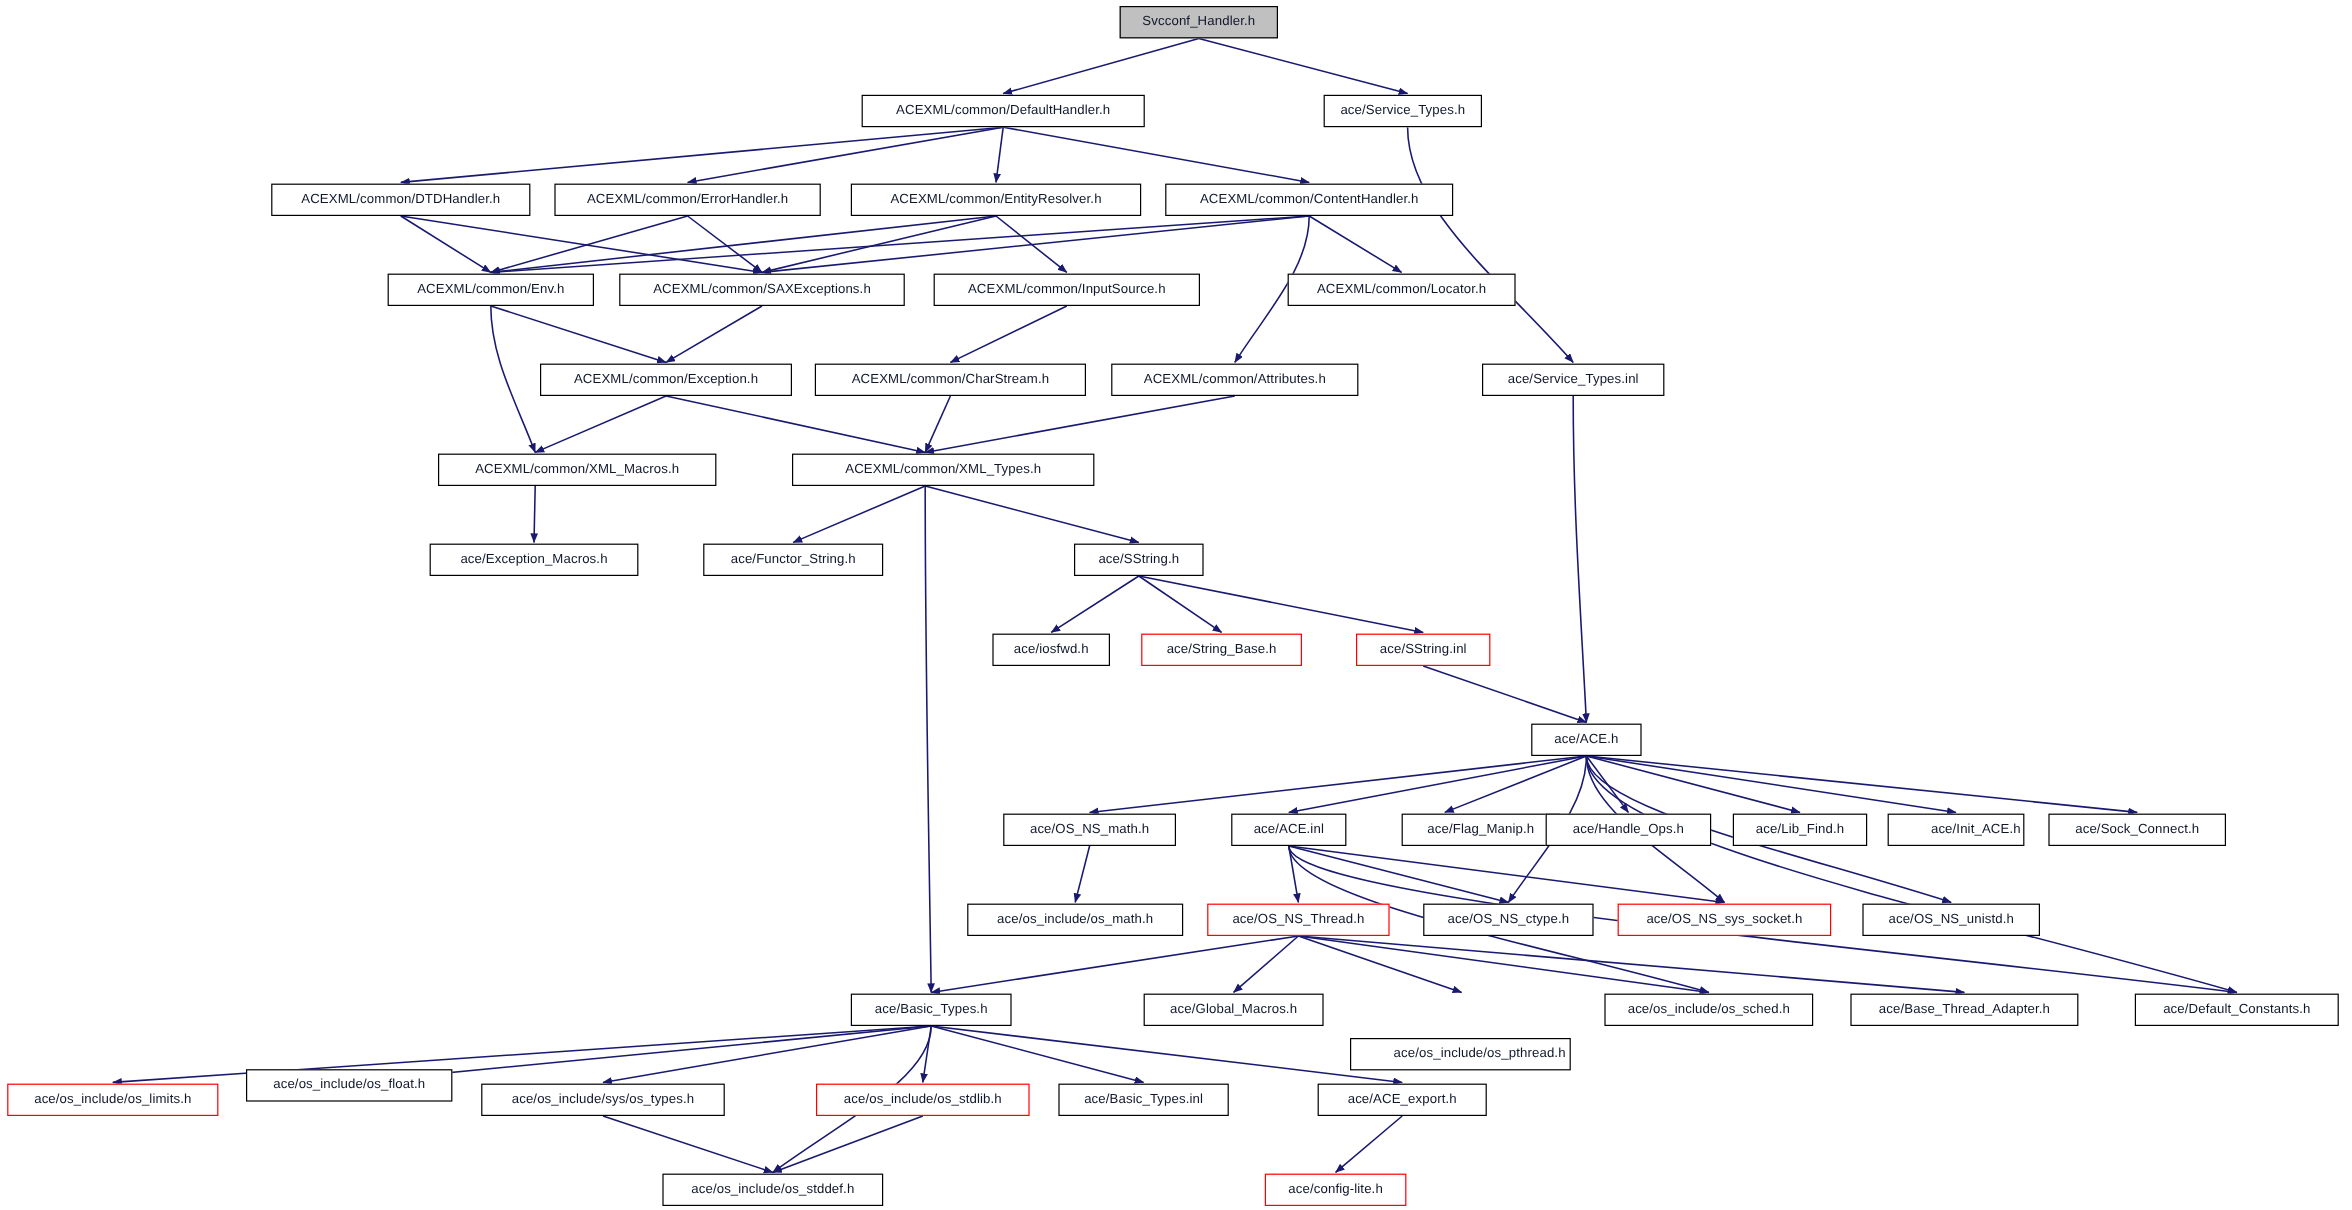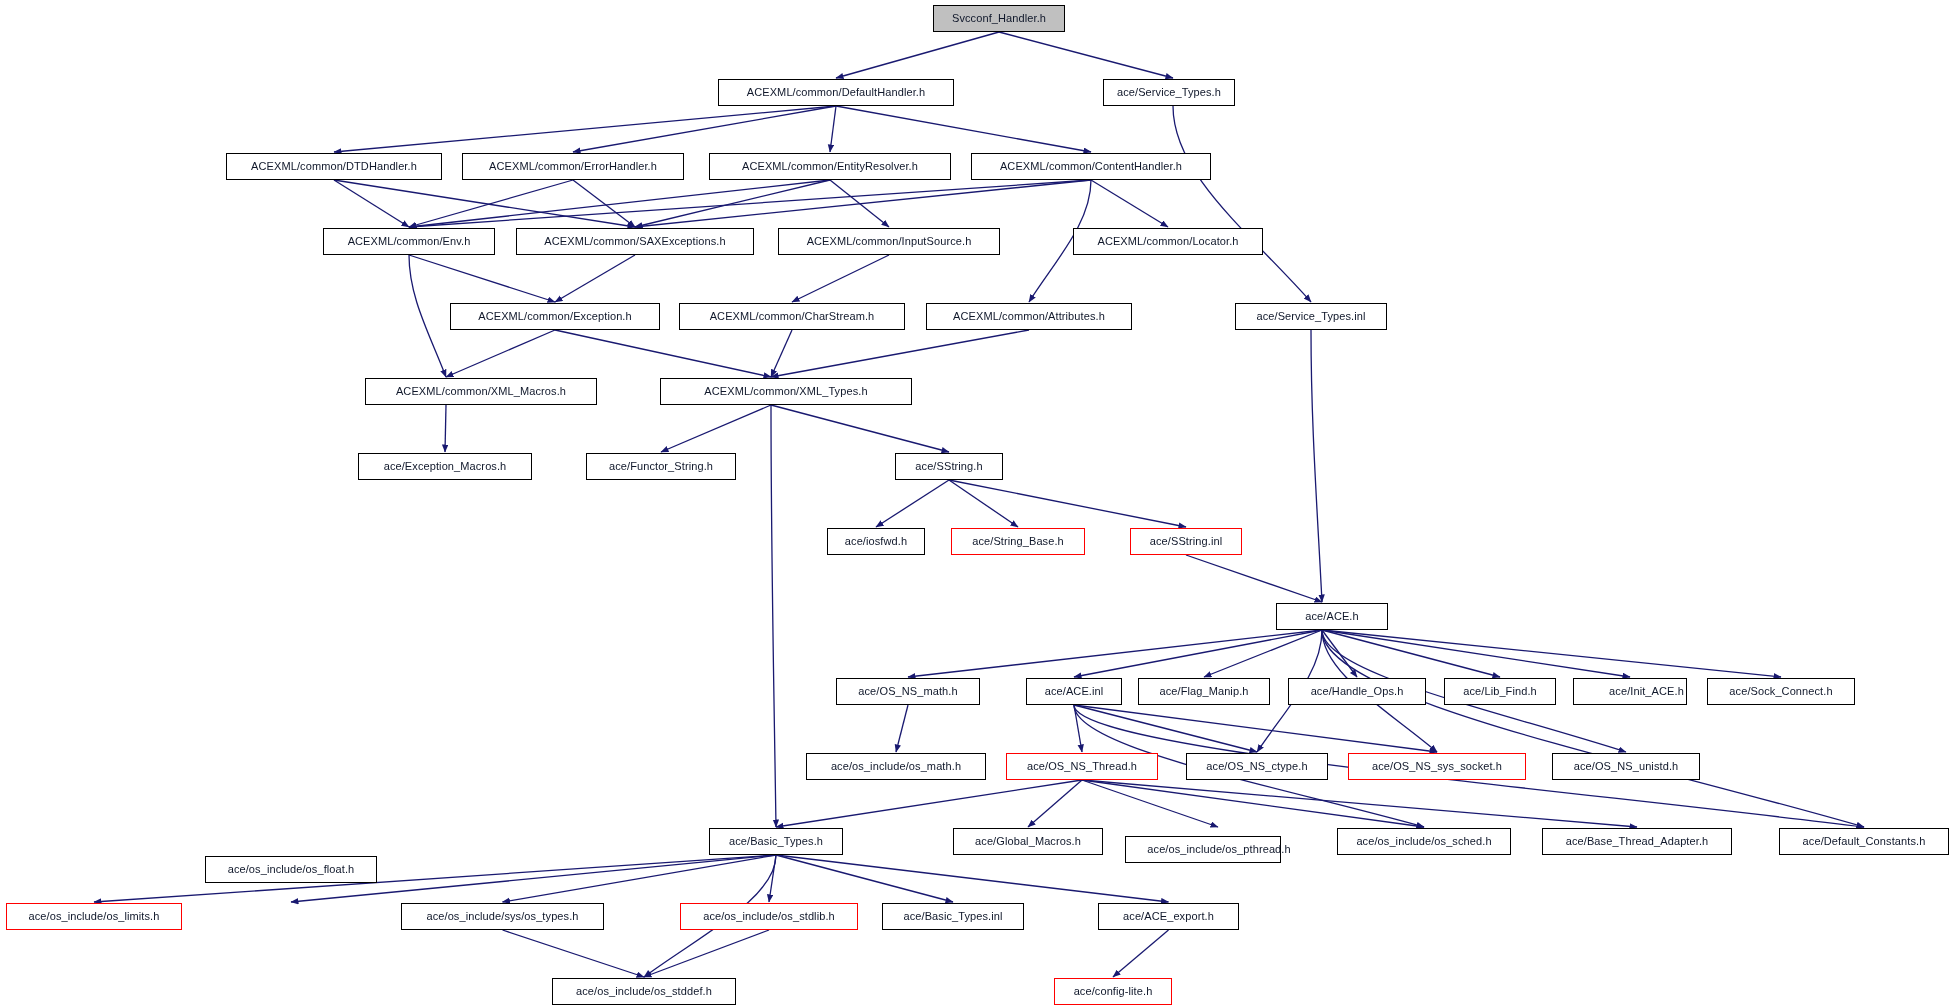--- a/index.html
+++ b/index.html
@@ -194,30 +194,30 @@
       </div>
       <div class="node" style="left: 827px; top: 528px; width: 98px;">
         <span class="node-label">ace/iosfwd.h</span>
       </div>
       <div class="node red" style="left: 951px; top: 528px; width: 134px;">
         <span class="node-label">ace/String_Base.h</span>
       </div>
       <div class="node red" style="left: 1130px; top: 528px; width: 112px;">
         <span class="node-label">ace/SString.inl</span>
       </div>
-      <div class="node" style="left: 1276px; top: 603px; width: 112px;">
+      <div class="node" style="left: 1276px; top: 603px; width: 92px;">
         <span class="node-label">ace/ACE.h</span>
       </div>
       <div class="node" style="left: 836px; top: 678px; width: 144px;">
         <span class="node-label">ace/OS_NS_math.h</span>
       </div>
       <div class="node" style="left: 1026px; top: 678px; width: 96px;">
         <span class="node-label">ace/ACE.inl</span>
       </div>
-      <div class="node" style="left: 1138px; top: 678px; width: 132px;">
+      <div class="node" style="left: 1168px; top: 678px; width: 132px;">
         <span class="node-label">ace/Flag_Manip.h</span>
       </div>
       <div class="node" style="left: 1288px; top: 678px; width: 138px;">
         <span class="node-label">ace/Handle_Ops.h</span>
       </div>
       <div class="node" style="left: 1444px; top: 678px; width: 112px;">
         <span class="node-label">ace/Lib_Find.h</span>
       </div>
       <div class="node" style="left: 1573px; top: 678px; width: 114px; padding-left: 40px;">
         <span class="node-label">ace/Init_ACE.h</span>
@@ -239,36 +239,36 @@
       </div>
       <div class="node" style="left: 1552px; top: 753px; width: 148px;">
         <span class="node-label">ace/OS_NS_unistd.h</span>
       </div>
       <div class="node" style="left: 709px; top: 828px; width: 134px;">
         <span class="node-label">ace/Basic_Types.h</span>
       </div>
       <div class="node" style="left: 953px; top: 828px; width: 150px;">
         <span class="node-label">ace/Global_Macros.h</span>
       </div>
-      <div class="node" style="left: 1125px; top: 836px; width: 156px; padding-left: 39px;">
+      <div class="node" style="left: 1125px; top: 865px; width: 184px; padding-left: 39px;">
         <span class="node-label">ace/os_include/os_pthread.h</span>
       </div>
       <div class="node" style="left: 1337px; top: 828px; width: 174px;">
         <span class="node-label">ace/os_include/os_sched.h</span>
       </div>
       <div class="node" style="left: 1542px; top: 828px; width: 190px;">
         <span class="node-label">ace/Base_Thread_Adapter.h</span>
       </div>
       <div class="node" style="left: 1779px; top: 828px; width: 170px;">
         <span class="node-label">ace/Default_Constants.h</span>
       </div>
       <div class="node red" style="left: 6px; top: 903px; width: 176px;">
         <span class="node-label">ace/os_include/os_limits.h</span>
       </div>
-      <div class="node" style="left: 205px; top: 856px; width: 172px;">
+      <div class="node" style="left: 205px; top: 891px; width: 172px;">
         <span class="node-label">ace/os_include/os_float.h</span>
       </div>
       <div class="node" style="left: 401px; top: 903px; width: 203px;">
         <span class="node-label">ace/os_include/sys/os_types.h</span>
       </div>
       <div class="node red" style="left: 680px; top: 903px; width: 178px;">
         <span class="node-label">ace/os_include/os_stdlib.h</span>
       </div>
       <div class="node" style="left: 882px; top: 903px; width: 142px;">
         <span class="node-label">ace/Basic_Types.inl</span>

